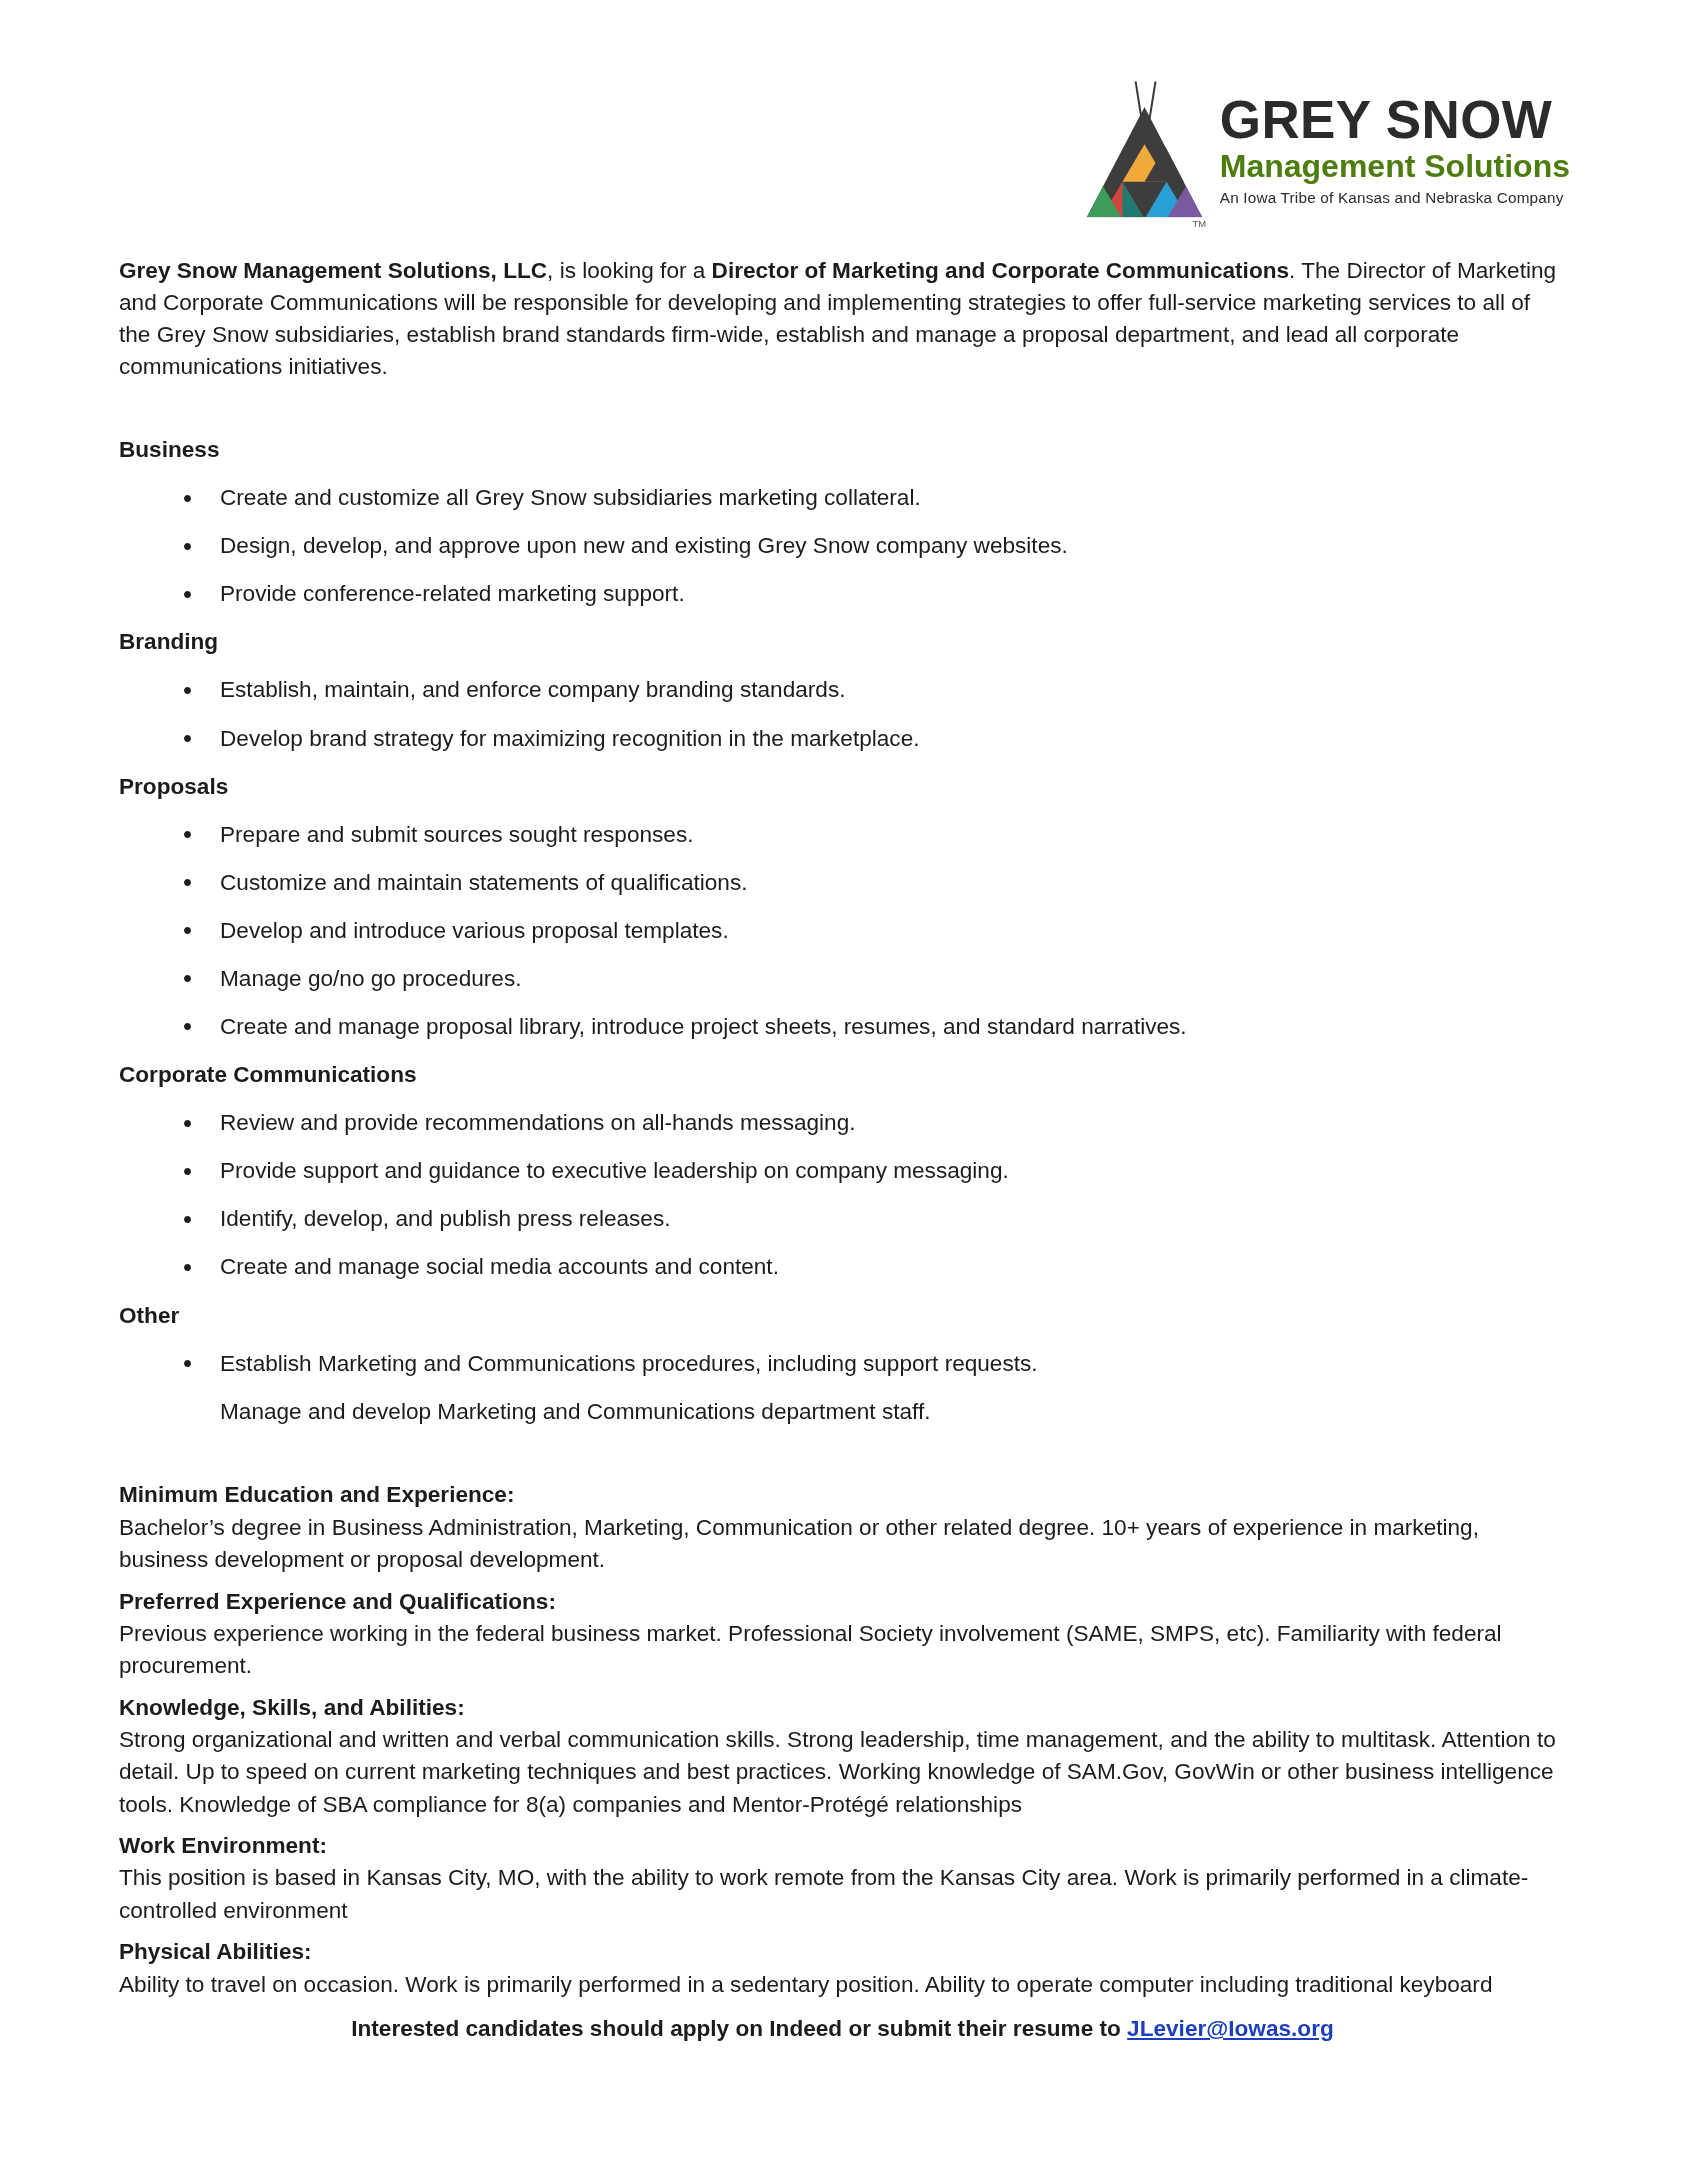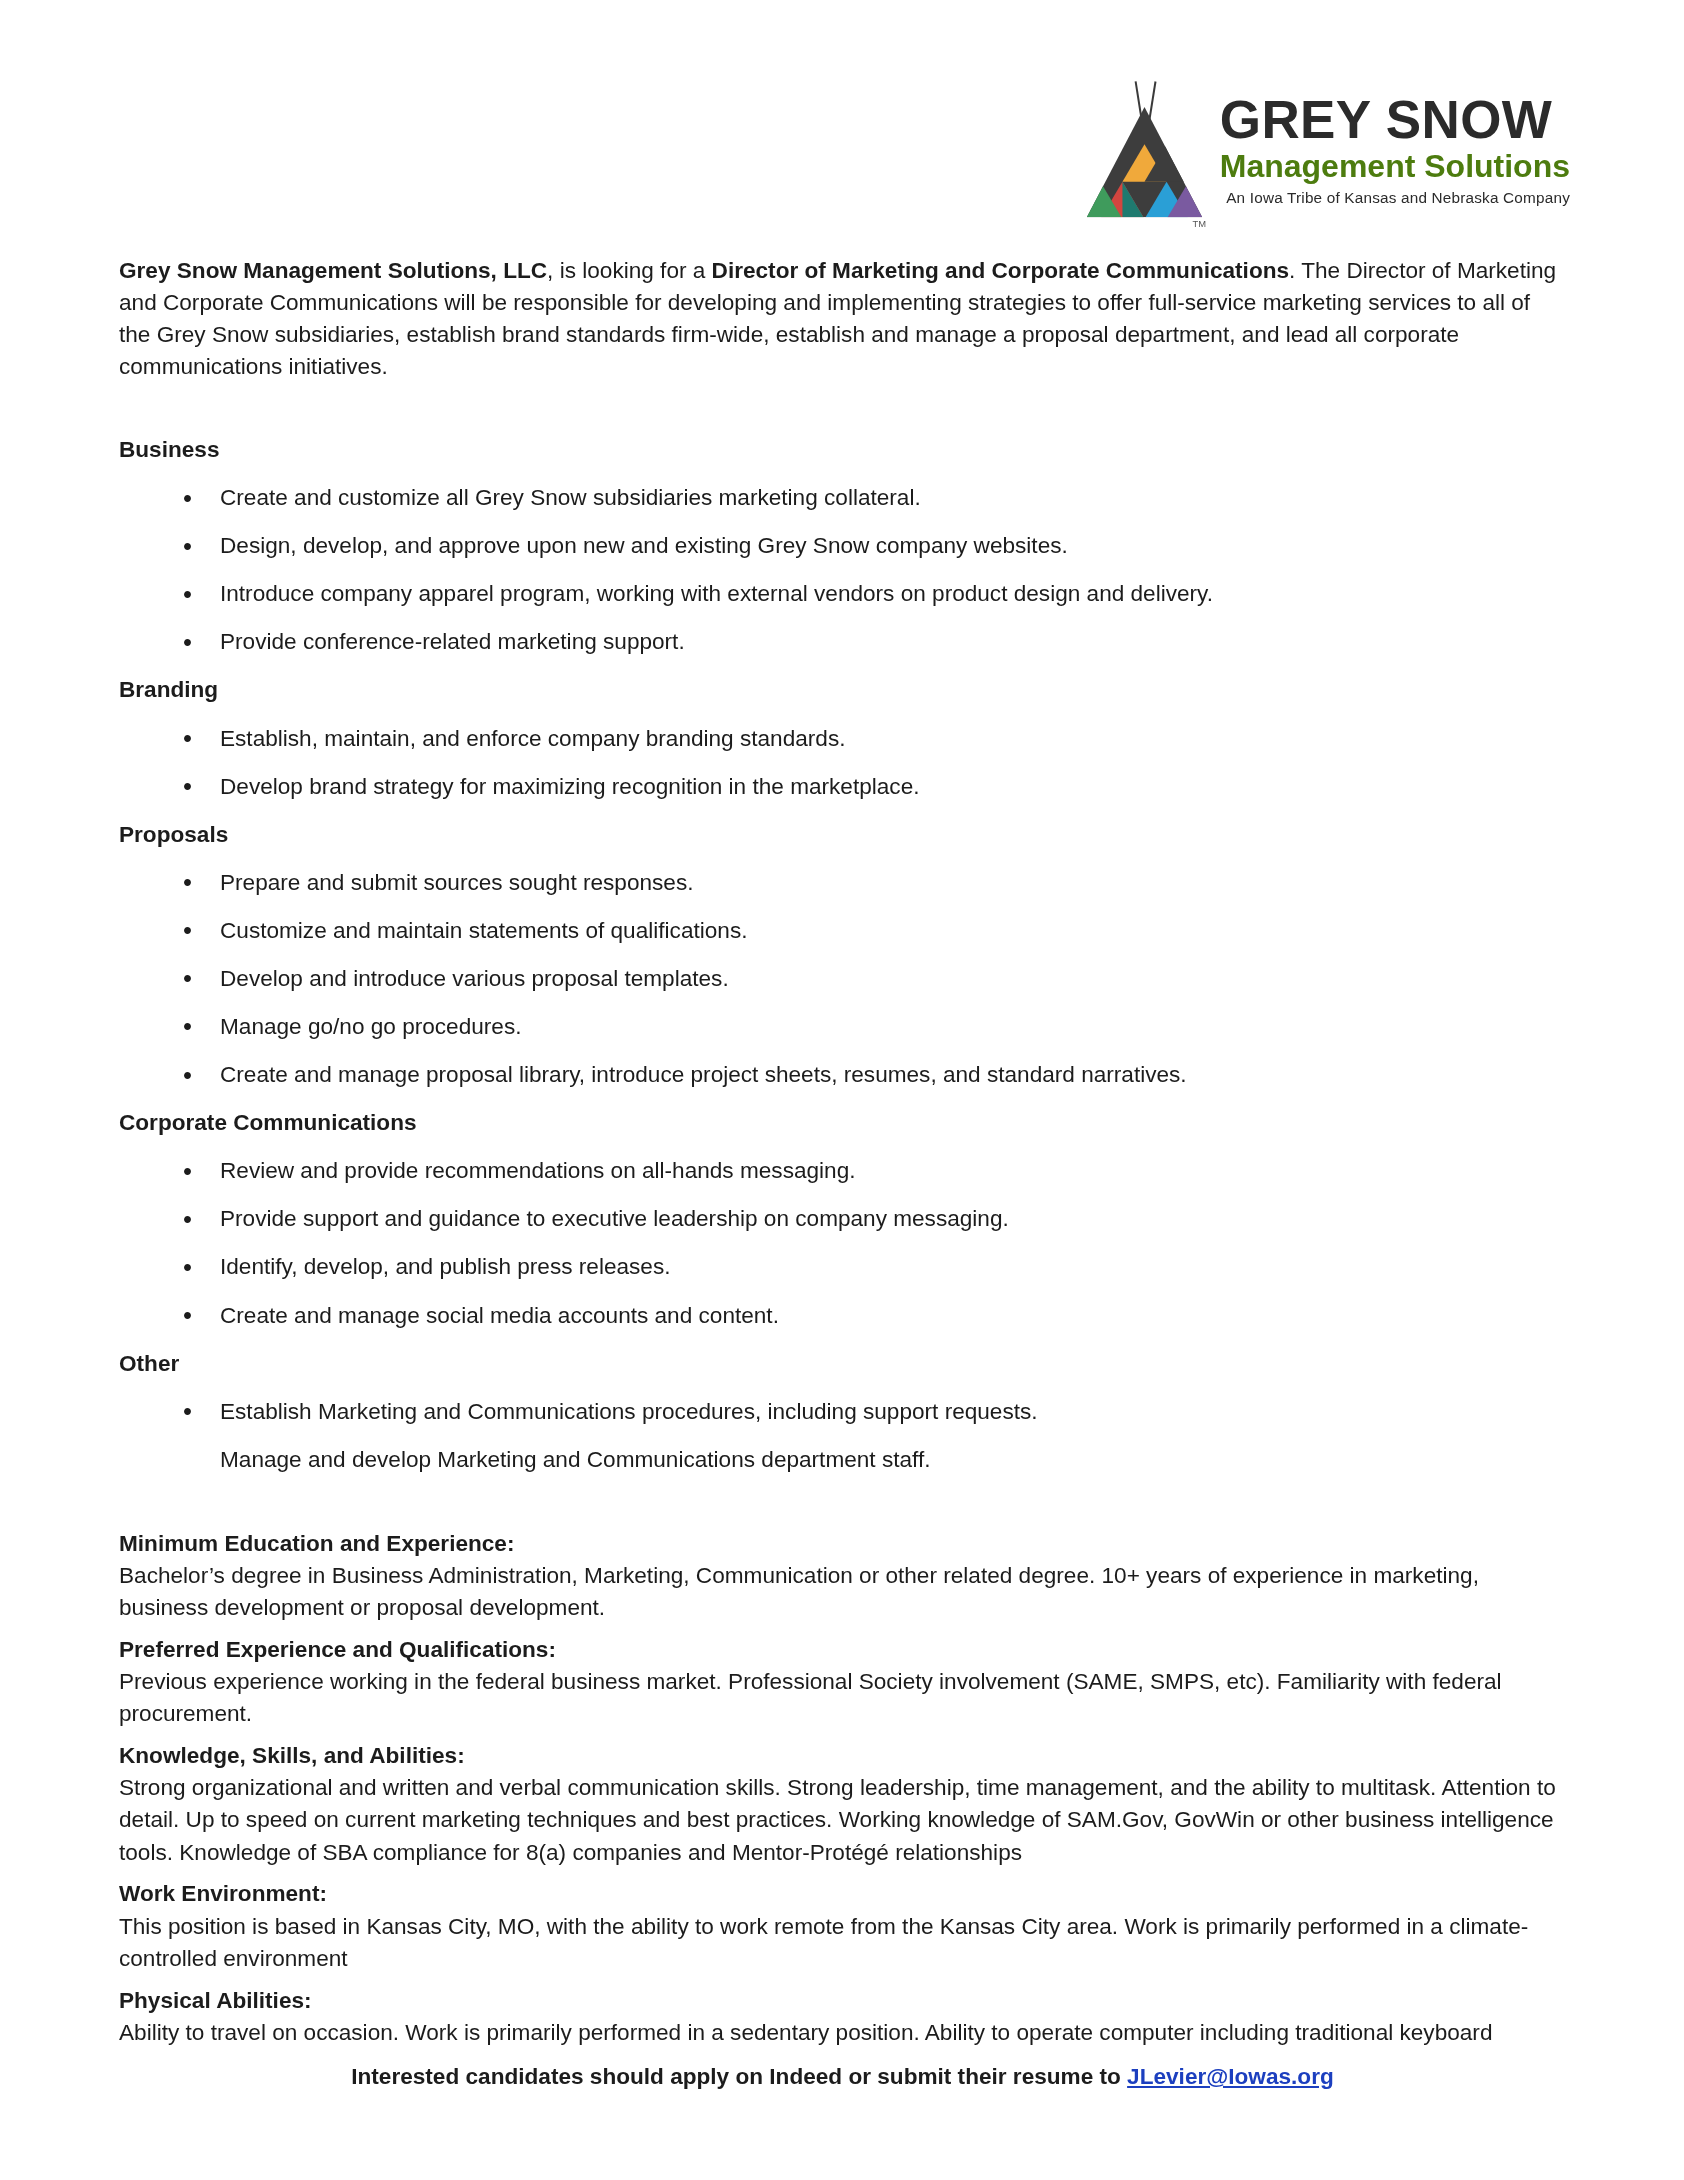--- a/index.html
+++ b/index.html
@@ -78,21 +78,21 @@
   .logo-sub {
     font-size: 32px;
     font-weight: bold;
     color: #4d7c0f;
     line-height: 1.1;
     margin-top: 3.4px;
   }
   .logo-tag {
     font-size: 15.3px;
     color: #2b2b2b;
-    text-align: right;
+    text-align: left;
     margin-top: 4.3px;
     letter-spacing: 0.2px;
   }
   
   .content {
     margin-top: 170px;
     font-size: 22.6px;
     line-height: 1.42;
     color: #1c1c1c;
   }
@@ -182,21 +182,20 @@
 
     <p class="intro"><b>Grey Snow Management Solutions, LLC</b><span>, is looking for a </span><b>Director of Marketing and Corporate Communications</b><span>. The Director of Marketing and Corporate Communications will be responsible for developing and implementing strategies to offer full-service marketing services to all of the Grey Snow subsidiaries, establish brand standards firm-wide, establish and manage a proposal department, and lead all corporate communications initiatives.</span></p>
 
     <div class="spacer-lg"></div>
 
     <div id="sections-container">
         <div class="section-head">Business</div>
         <ul class="bullets">
           <li class="dot">Create and customize all Grey Snow subsidiaries marketing collateral.</li>
           <li class="dot">Design, develop, and approve upon new and existing Grey Snow company websites.</li>
-          <li class="dot">Introduce company apparel program, working with external vendors on product design and delivery.</li>
           <li class="dot">Provide conference-related marketing support.</li>
         </ul>
         <div class="section-head">Branding</div>
         <ul class="bullets">
           <li class="dot">Establish, maintain, and enforce company branding standards.</li>
           <li class="dot">Develop brand strategy for maximizing recognition in the marketplace.</li>
         </ul>
         <div class="section-head">Proposals</div>
         <ul class="bullets">
           <li class="dot">Prepare and submit sources sought responses.</li>

